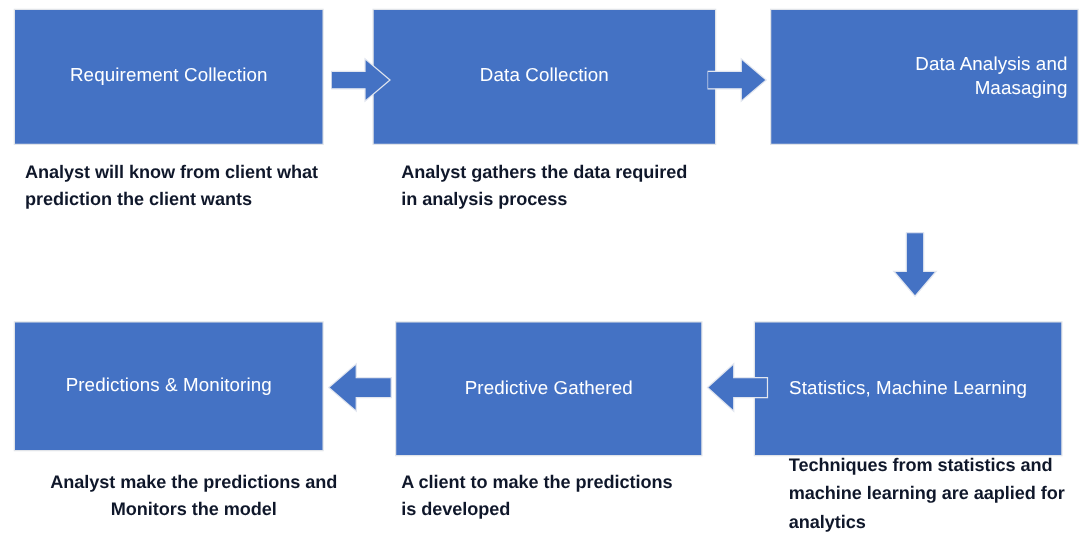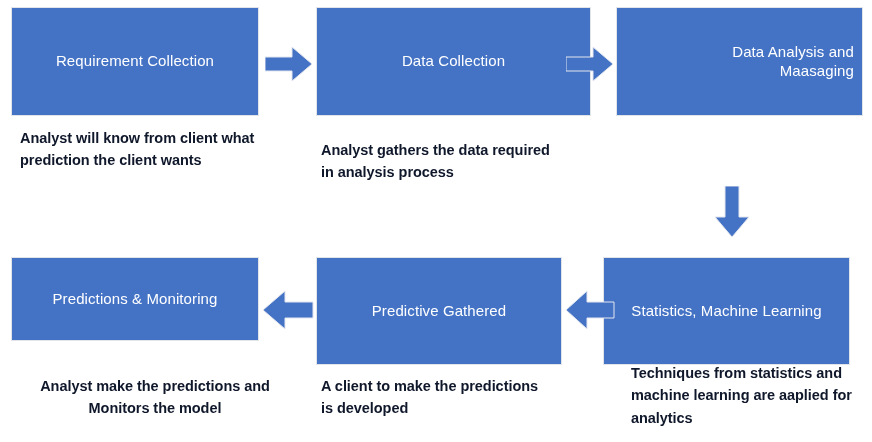--- a/index.html
+++ b/index.html
@@ -49,29 +49,29 @@
     letter-spacing: -0.05px;
   }
   .arrow {
     position: absolute;
   }
   .arrow svg {
     display: block;
   }
   
   #node-requirement-collection { left: 12px;  top: 8px;   width: 246px; height: 107px; }
-  #node-data-collection        { left: 317px; top: 8px;   width: 273px; height: 107px; }
+  #node-data-collection        { left: 299px; top: 8px;   width: 273px; height: 107px; }
   #node-data-analysis          { left: 617px; top: 8px;   width: 245px; height: 107px; padding-left: 32px; }
   
-  #node-predictions-monitoring { left: 12px;  top: 258px; width: 246px; height: 82px; }
+  #node-predictions-monitoring { left: 12px;  top: 258px; width: 246px; height: 102px; }
   #node-predictive-modeling    { left: 317px; top: 258px; width: 244px; height: 106px; }
   #node-statistics-ml          { left: 604px; top: 258px; width: 245px; height: 106px; }
   
   #caption-requirement-collection { left: 20px;  top: 127px; width: 270px; }
-  #caption-data-collection        { left: 321px; top: 127px; width: 270px; margin-top: 12px; }
+  #caption-data-collection        { left: 321px; top: 127px; width: 270px; }
   #caption-data-analysis          { left: 620px; top: 127px; width: 250px; }
   #caption-predictions-monitoring { left: 20px;  top: 375px; width: 270px; text-align: center; }
   #caption-predictive-modeling    { left: 321px; top: 375px; width: 270px; }
   #caption-statistics-ml          { left: 631px; top: 362px; width: 235px; }
   
   #arrow-req-to-datacoll  { left: 265px; top: 44px;  width: 48px; height: 40px; }
   #arrow-datacoll-to-anal { left: 566px; top: 44px;  width: 48px; height: 40px; }
   #arrow-anal-to-stats    { left: 712px; top: 186px; width: 40px; height: 52px; }
   #arrow-stats-to-predmod { left: 565px; top: 288px; width: 50px; height: 44px; }
   #arrow-predmod-to-pred  { left: 262px; top: 288px; width: 52px; height: 44px; }

